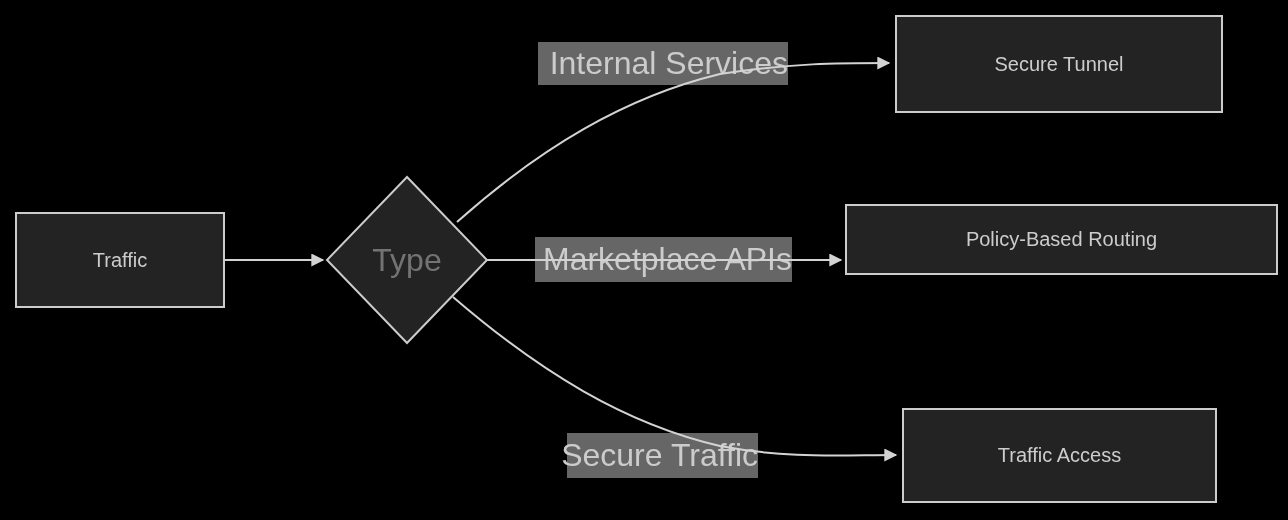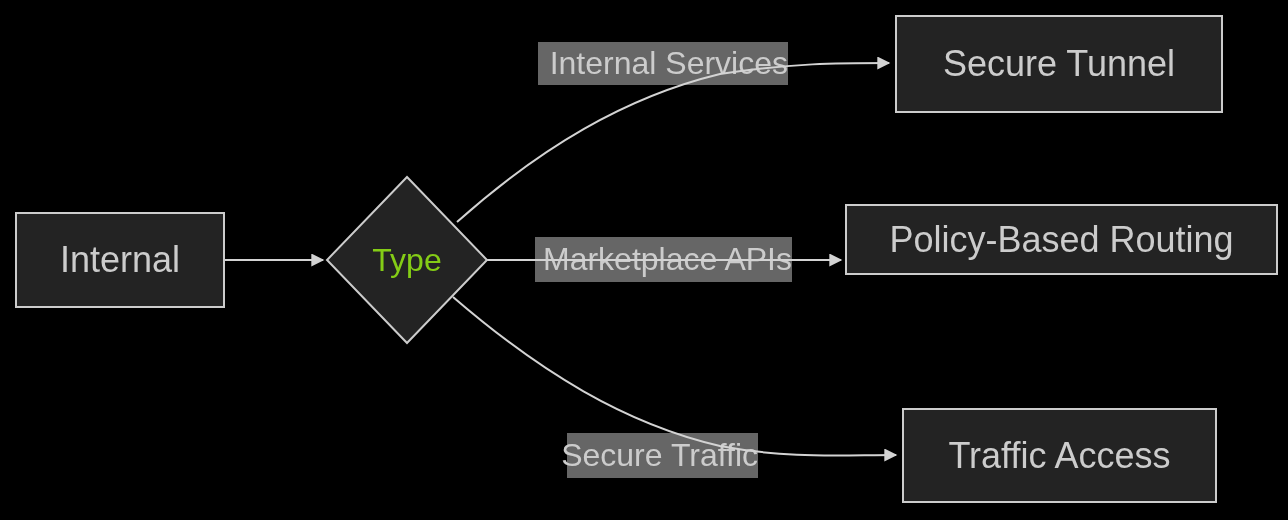--- a/index.html
+++ b/index.html
@@ -19,37 +19,37 @@
   .layer-labels { position: absolute; inset: 0; z-index: 1; }
   .layer-edges  { position: absolute; inset: 0; z-index: 2; pointer-events: none; }
   .layer-nodes  { position: absolute; inset: 0; z-index: 3; pointer-events: none; }
 
   
   .node {
     position: absolute;
     background: #232323;
     border: 2px solid #cccccc;
     color: #cccccc;
-    font-size: 36px;
+    font-size: 20px;
     display: flex;
     align-items: center;
     justify-content: center;
     box-sizing: border-box;
     white-space: nowrap;
   }
   .node-traffic        { left: 15px;  top: 212px; width: 210px; height: 96px; }
   .node-secure-tunnel  { left: 895px; top: 15px;  width: 328px; height: 98px; }
   .node-policy-routing { left: 845px; top: 204px; width: 433px; height: 71px; }
   .node-direct-access  { left: 902px; top: 408px; width: 315px; height: 95px; }
 
   .diamond-text {
     position: absolute;
     left: 327px; top: 177px; width: 160px; height: 166px;
     display: flex; align-items: center; justify-content: center;
-    color: #84cc16; font-size: 32px;
+    color: #737373; font-size: 32px;
   }
 
   
   .edge-label {
     position: absolute;
     background: #666666;
     color: #cccccc;
     font-size: 32px;
     display: flex;
     align-items: center;
@@ -103,21 +103,21 @@
 
     <path class="edge-path" d="M487,260 L841,260" marker-end="url(#arrow)"></path>
 
     <path class="edge-path" d="M453,297 C540,372 625,424 720,446 C790,459 840,455 896,455" marker-end="url(#arrow)"></path>
 
     <polygon class="diamond-shape" points="407,177 487,260 407,343 327,260"></polygon>
   </svg>
 
   <div class="layer-nodes">
     <div class="node node-traffic">
-      <span>Internal</span>
+      <span>Traffic</span>
     </div>
 
     <div class="diamond-text">
       <span>Type</span>
     </div>
 
     <div class="node node-secure-tunnel">
       <span>Secure Tunnel</span>
     </div>
 

